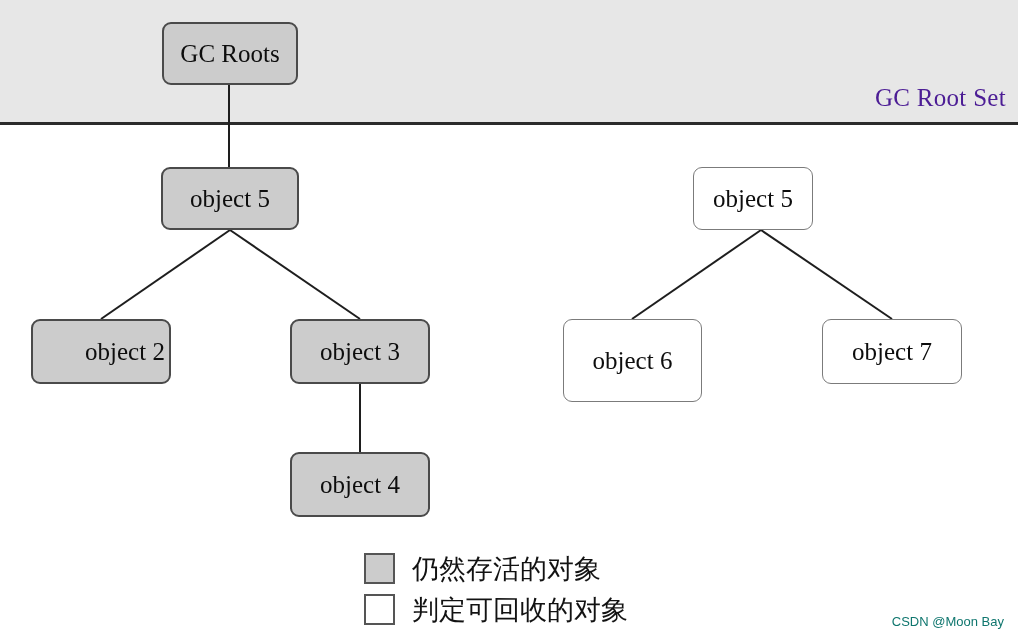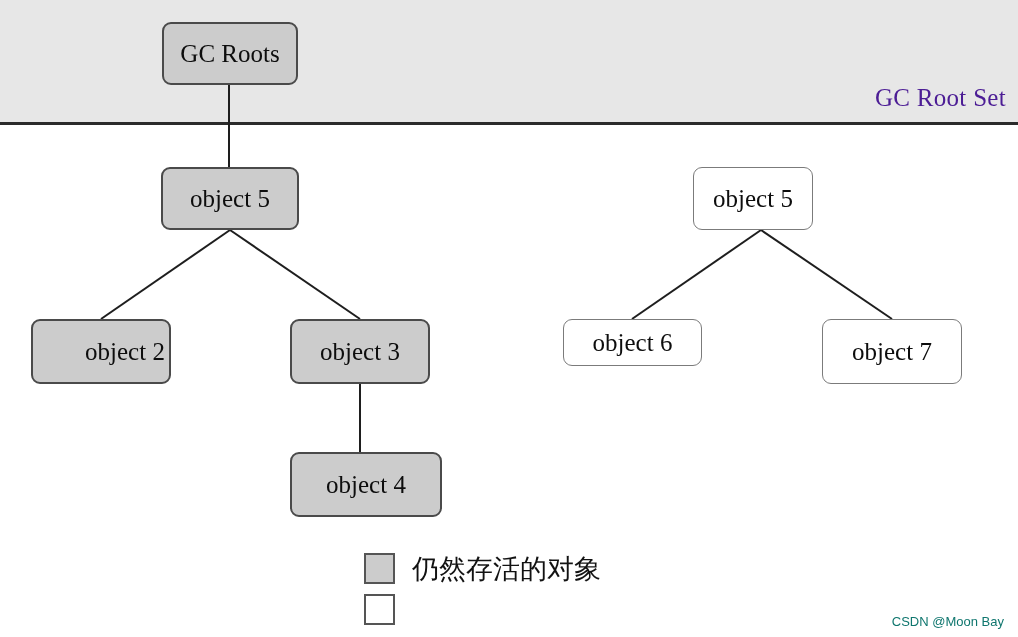--- a/index.html
+++ b/index.html
@@ -142,39 +142,40 @@
       </div>
       <div class="node alive" style="left: 161px; top: 167px; width: 138px; height: 63px;">
         <span>object 5</span>
       </div>
       <div class="node alive" style="left: 31px; top: 319px; width: 140px; height: 65px; padding-left: 48px;">
         <span>object 2</span>
       </div>
       <div class="node alive" style="left: 290px; top: 319px; width: 140px; height: 65px;">
         <span>object 3</span>
       </div>
-      <div class="node alive" style="left: 290px; top: 452px; width: 152px; height: 65px;">
+      <div class="node alive" style="left: 290px; top: 452px; width: 140px; height: 65px;">
         <span>object 4</span>
       </div>
       <div class="node dead" style="left: 693px; top: 167px; width: 120px; height: 63px;">
         <span>object 5</span>
       </div>
-      <div class="node dead" style="left: 563px; top: 319px; width: 139px; height: 47px;">
+      <div class="node dead" style="left: 563px; top: 319px; width: 139px; height: 83px;">
         <span>object 6</span>
       </div>
       <div class="node dead" style="left: 822px; top: 319px; width: 140px; height: 65px;">
         <span>object 7</span>
       </div>
     </div>
 
   <div class="legend" id="legend">
       <div class="legend-row">
         <span class="legend-swatch alive"></span>
         <span class="legend-label">仍然存活的对象</span>
       </div>
       <div class="legend-row">
         <span class="legend-swatch dead"></span>
+        <span class="legend-label">判定可回收的对象</span>
       </div>
     </div>
 
   <div class="watermark">CSDN @Moon Bay</div>
 
 </div>
 
 </body></html>

